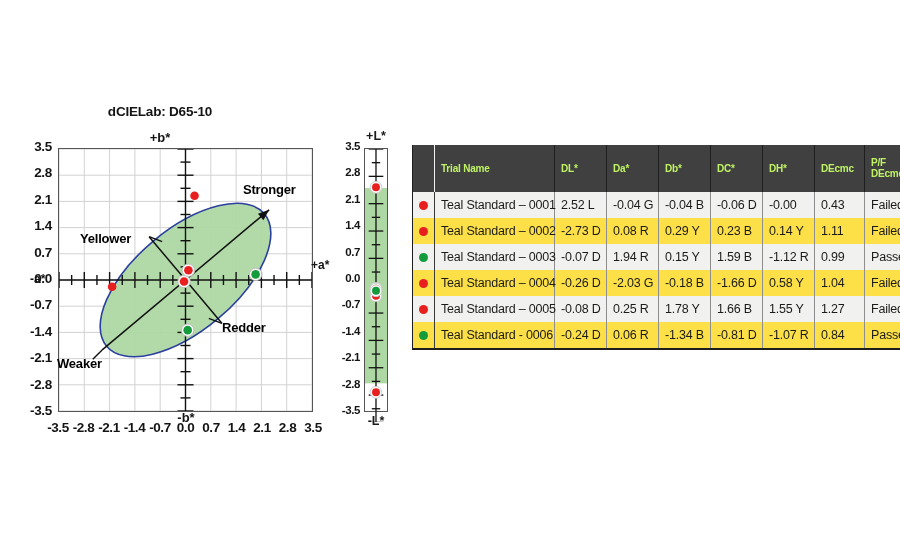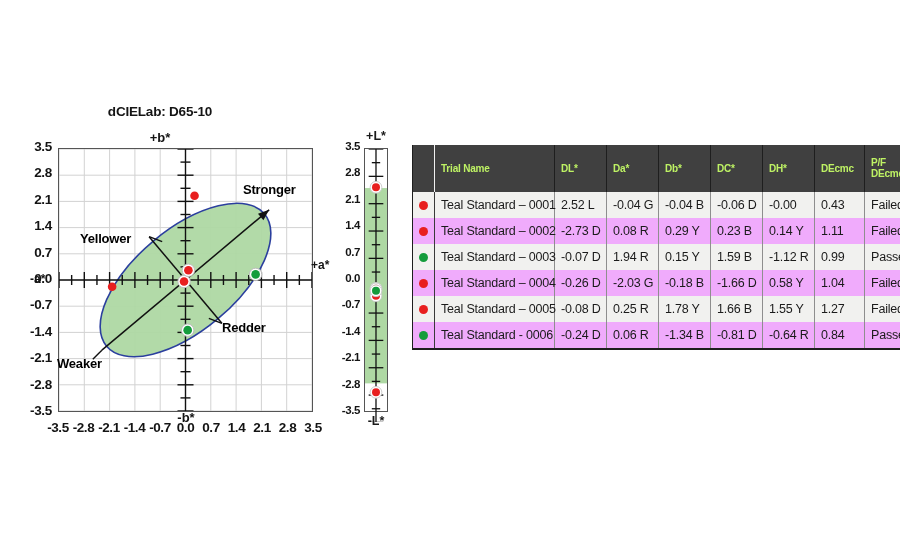--- a/index.html
+++ b/index.html
@@ -185,21 +185,21 @@
     letter-spacing: -0.2px;
   }
   #results-table td.dot-col {
     border-left: 1.5px solid #1e1e1e;
     border-right: 1.5px solid #3a3a3a;
     text-align: center;
     padding: 0;
   }
   #results-table td.last-col { border-right: 1.5px solid #1e1e1e; }
   #results-table tr.row-odd td { background: #f1f1ef; }
-  #results-table tr.row-even td { background: #f0abfc; }
+  #results-table tr.row-even td { background: #fde047; }
   #results-table tr.last-row td { border-bottom: 2px solid #1e1e1e; }
   .fail-text { color: #ee2222; }
   .dot {
     display: inline-block;
     width: 9px; height: 9px;
     border-radius: 50%;
     vertical-align: middle;
   }
   .dot-red { background: #e81f1f; }
   .dot-green { background: #149c3c; }
@@ -494,19 +494,19 @@
           <td class="fail-text">1.27</td>
           <td class="last-col fail-text">Failed</td>
         </tr>
         <tr class="row-even last-row">
           <td class="dot-col"><span class="dot dot-green"></span></td>
           <td>Teal Standard - 0006</td>
           <td>-0.24 D</td>
           <td>0.06 R</td>
           <td>-1.34 B</td>
           <td>-0.81 D</td>
-          <td>-0.64 R</td>
+          <td>-1.07 R</td>
           <td>0.84</td>
           <td class="last-col">Passed</td>
         </tr>
       </tbody>
   </table>
 </div>
 
 </body></html>

